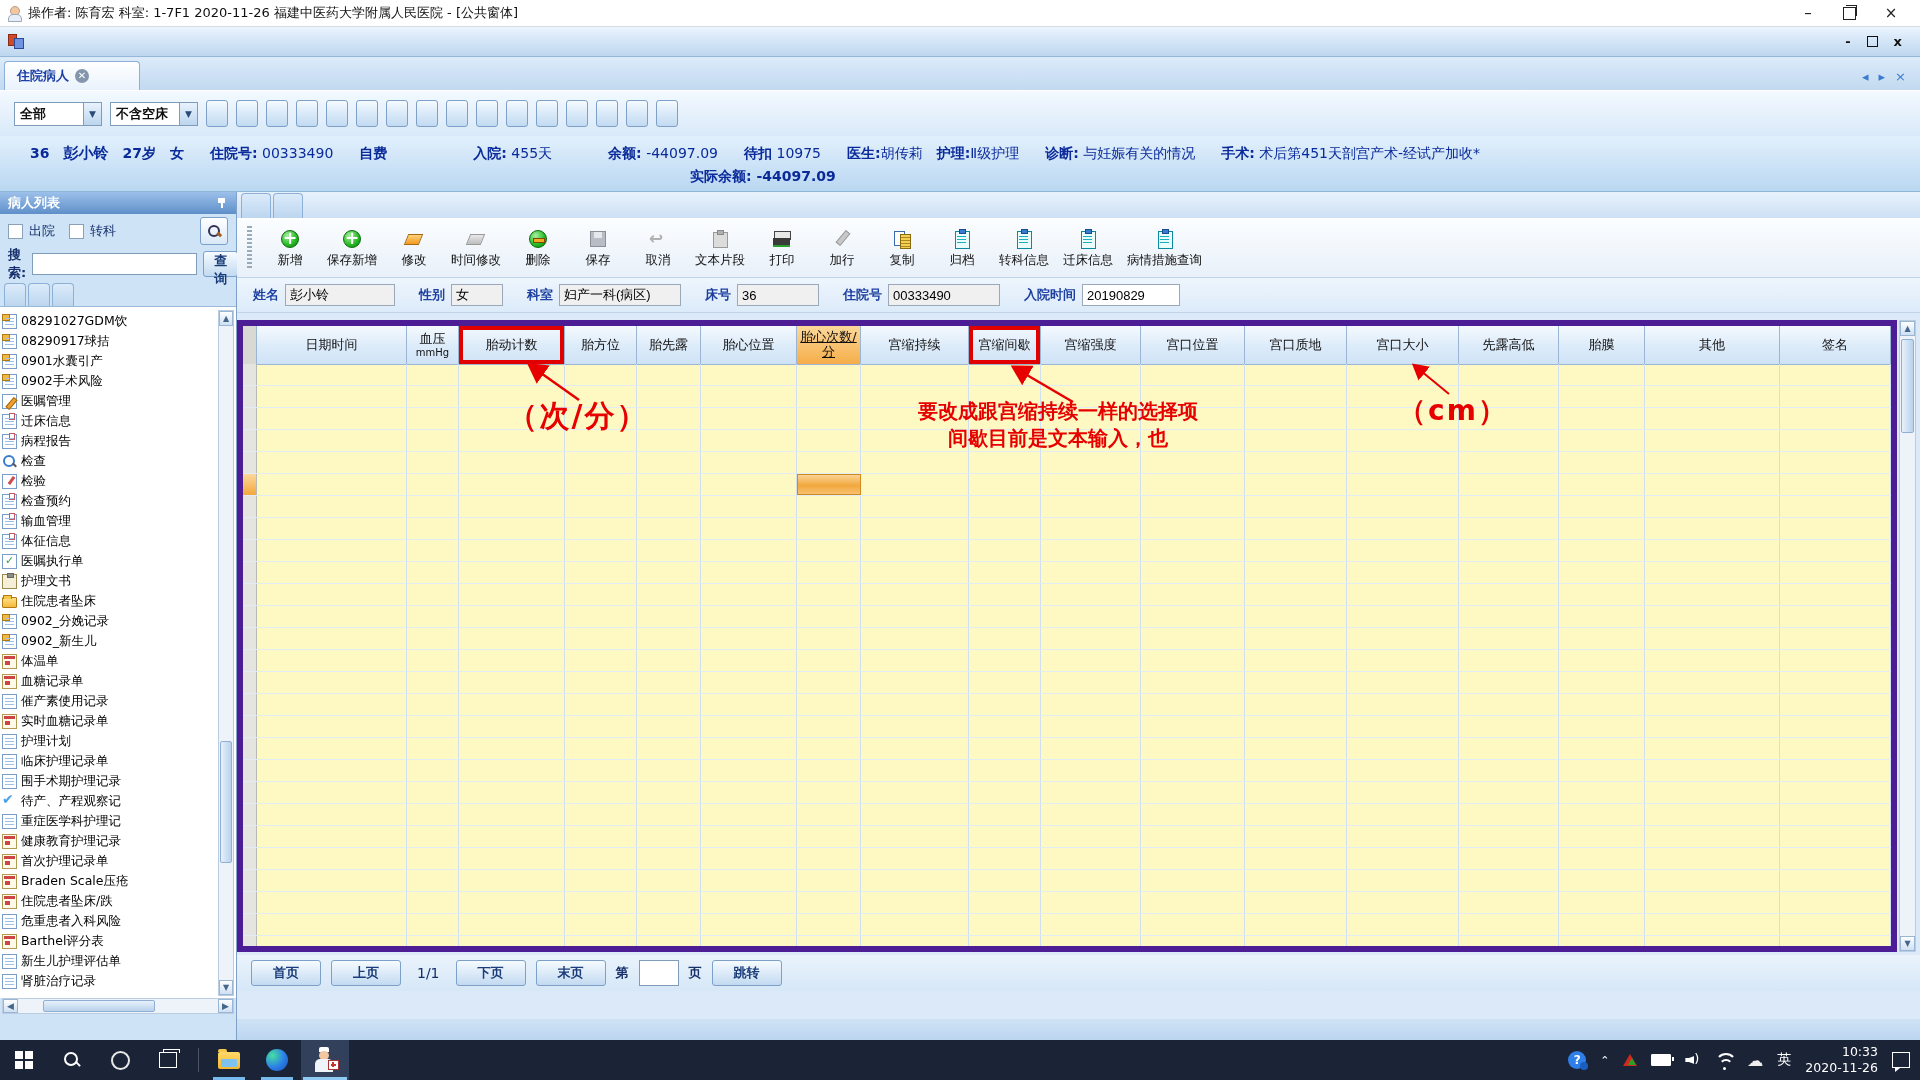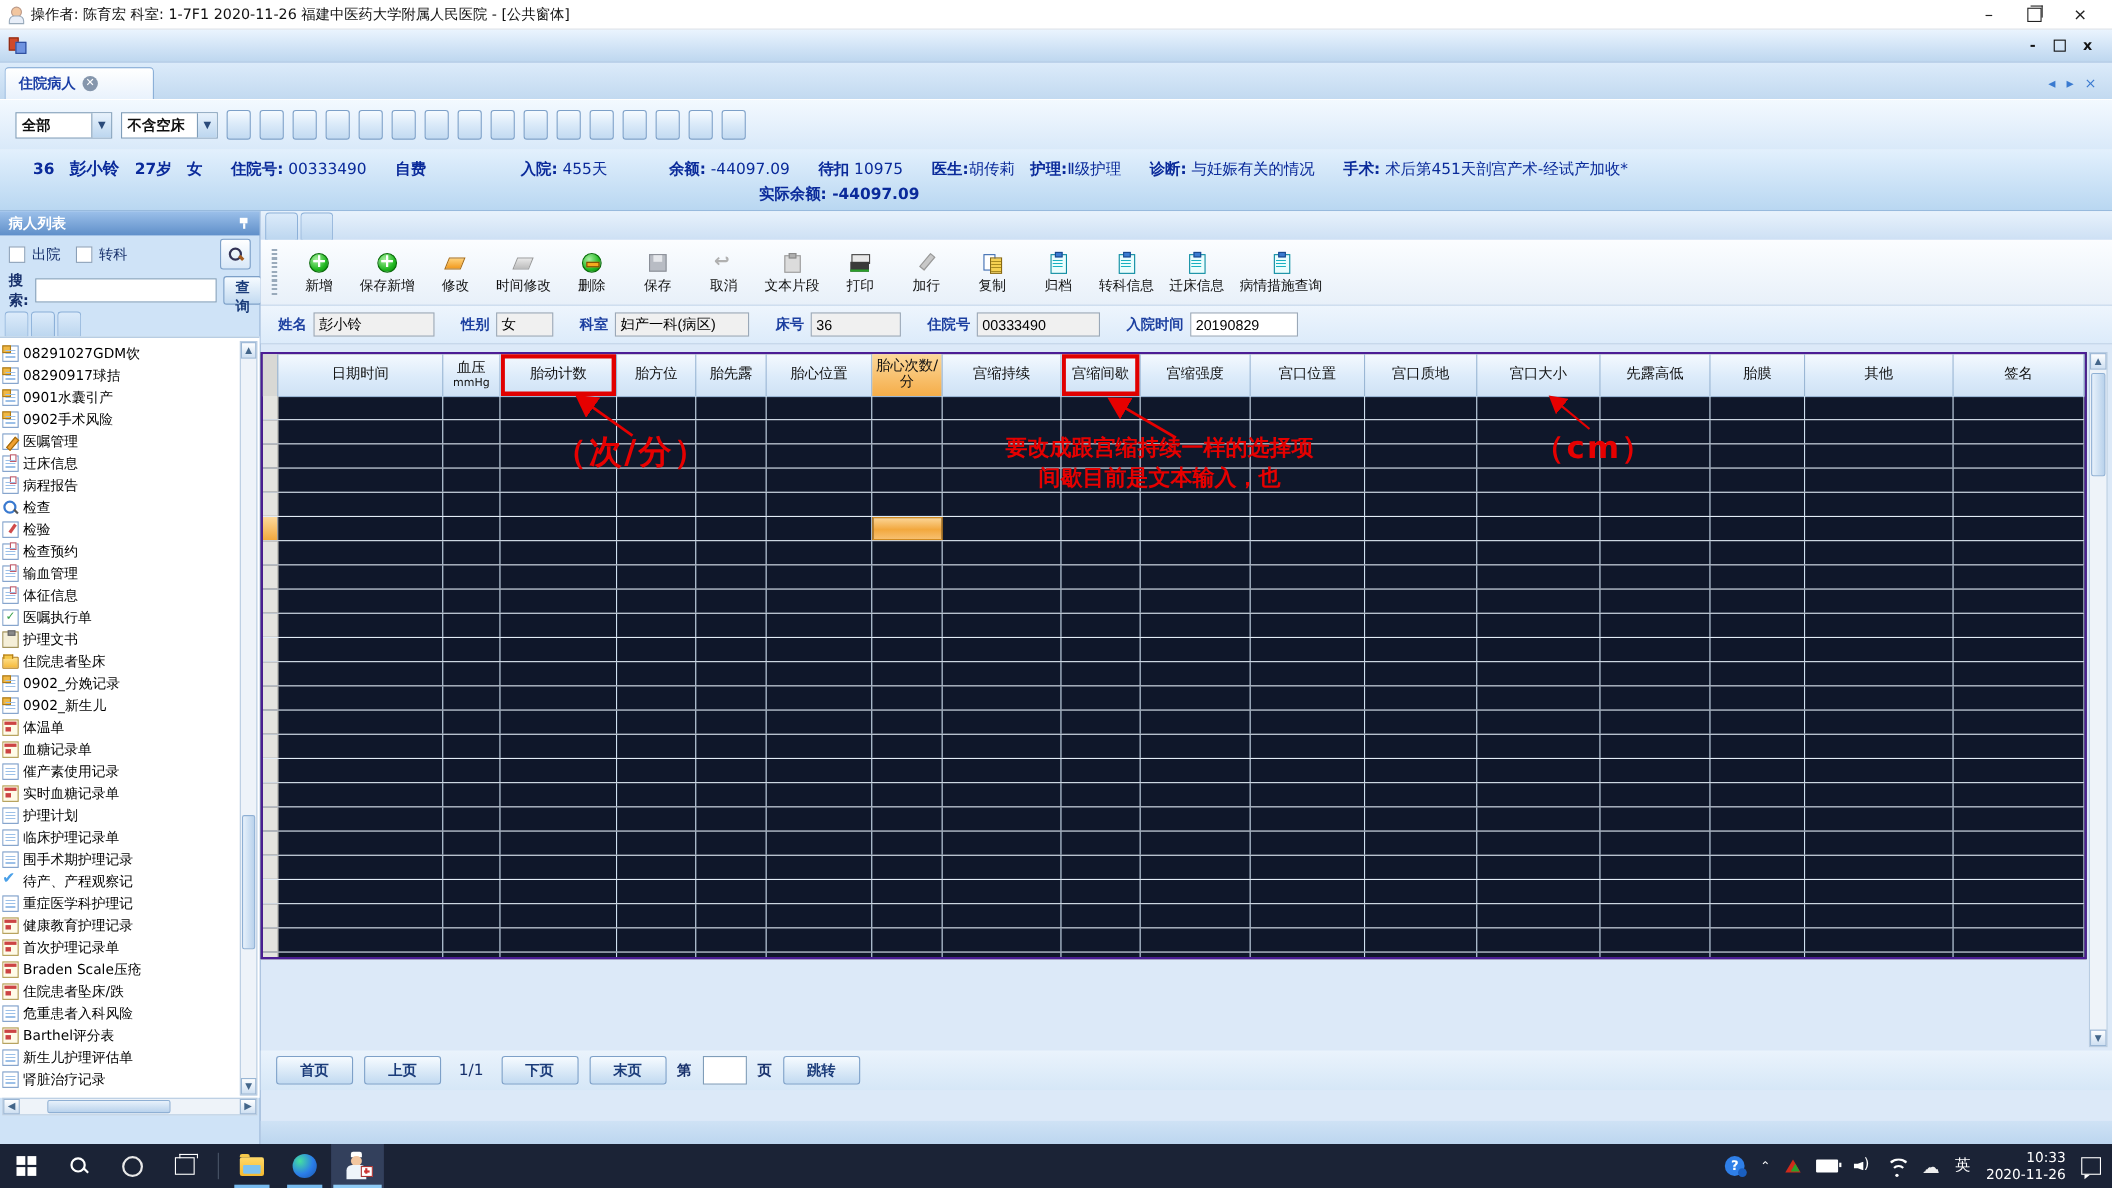--- a/index.html
+++ b/index.html
@@ -153,21 +153,21 @@
   .ico-clip .lines{position:absolute;left:6px;top:8px;width:9px;height:8px;
       background:repeating-linear-gradient(#18b0c0 0 1px,transparent 1px 3px);}
 
   .formrow{height:34px;background:linear-gradient(#eef5fd,#dcebfa);display:flex;align-items:center;gap:10px;
            padding-left:16px;border-bottom:1px solid #c2d4e8;}
   .f-lbl{font-size:13px;font-weight:bold;color:#1c3fa0;white-space:nowrap;}
   .f-input{height:22px;border:1px solid #9aa8b8;background:#f0f0f0;font-size:13px;color:#000;padding:0 4px;box-sizing:border-box;}
   .f-input.white-field{background:#fff;}
 
   
-  .gridwrap{position:absolute;left:0;top:128px;width:1660px;height:552px;background:#0f172a;border:2px solid #4c1d95;box-sizing:border-box;}
+  .gridwrap{position:absolute;left:0;top:128px;width:1660px;height:632px;background:#fef9c3;border:6px solid #4c1d95;box-sizing:border-box;}
   .ghead{display:flex;height:38px;border-bottom:1px solid #9ab6d4;background:linear-gradient(#f4f9fe,#dcebfa 55%,#cfe2f5);}
   .hcell{flex:none;box-sizing:border-box;border-right:1px solid #9ab6d4;display:flex;flex-direction:column;
          justify-content:center;align-items:center;font-size:13px;color:#101010;line-height:1.15;overflow:hidden;text-align:center;}
   .hcell.ind{background:#d8d8d4;}
   .hcell.orange{background:linear-gradient(#fcd89a,#f5ad49);}
   .hcell.redbox{box-shadow:inset 0 0 0 4px #e10000;}
   .hsub{font-size:10px;}
   .gbody{position:absolute;left:0;top:38px;right:0;bottom:0;overflow:hidden;}
   .grow{display:flex;height:22px;box-sizing:border-box;border-bottom:1px solid #e2ecf6;}
   .gcell{flex:none;box-sizing:border-box;border-right:1px solid #cfe0f0;height:100%;}
@@ -693,21 +693,21 @@
           </div>
           <div class="hcell" style="width: 72px; text-align: right;">
             <div>胎方位</div>
           </div>
           <div class="hcell" style="width: 64px;">
             <div>胎先露</div>
           </div>
           <div class="hcell" style="width: 96px;">
             <div>胎心位置</div>
           </div>
-          <div class="hcell orange" style="width: 64px;">
+          <div class="hcell orange" style="width: 64px; text-decoration: underline;">
             <div>胎心次数/分</div>
           </div>
           <div class="hcell" style="width: 108px;">
             <div>宫缩持续</div>
           </div>
           <div class="hcell redbox" style="width: 72px;">
             <div>宫缩间歇</div>
           </div>
           <div class="hcell" style="width: 100px;">
             <div>宫缩强度</div>

